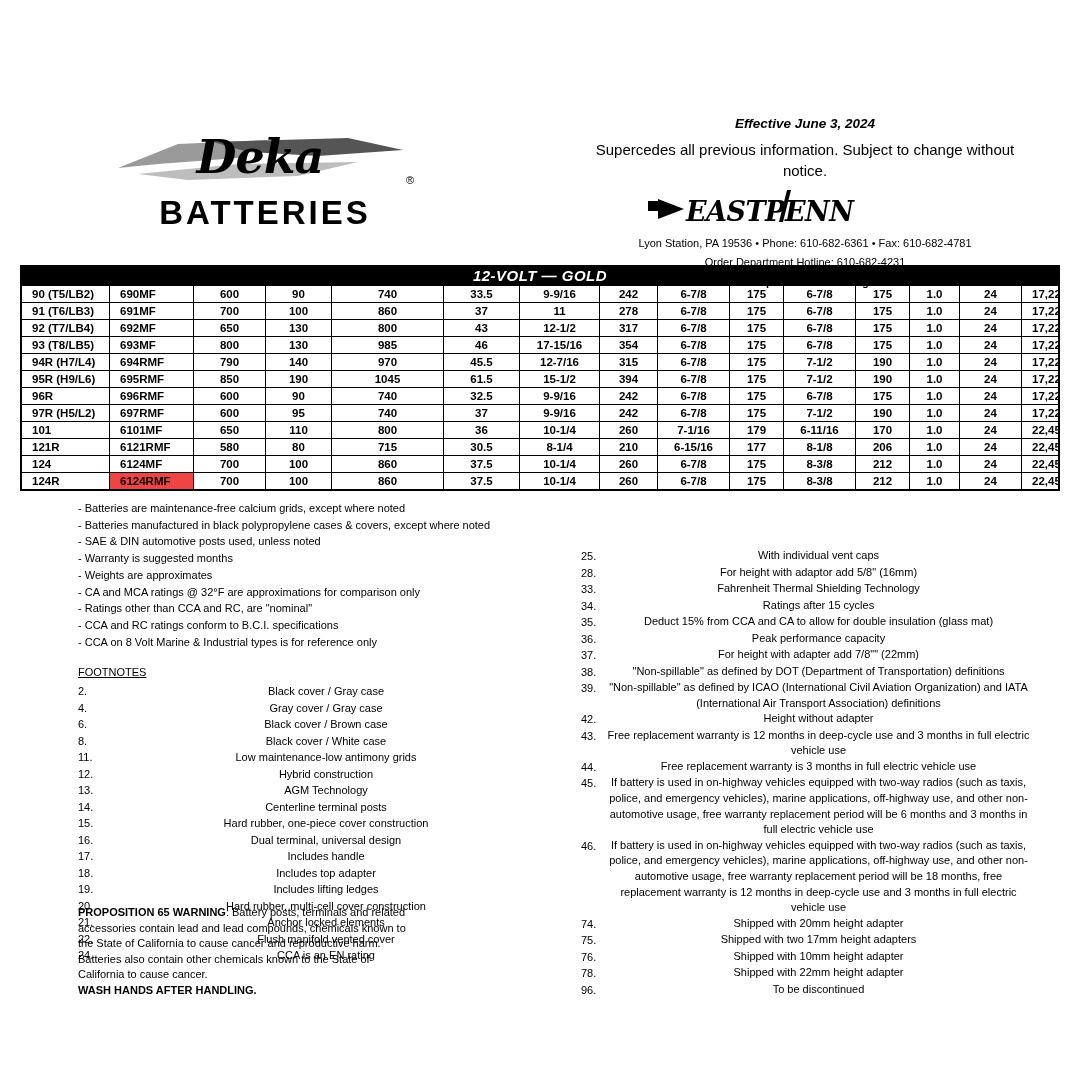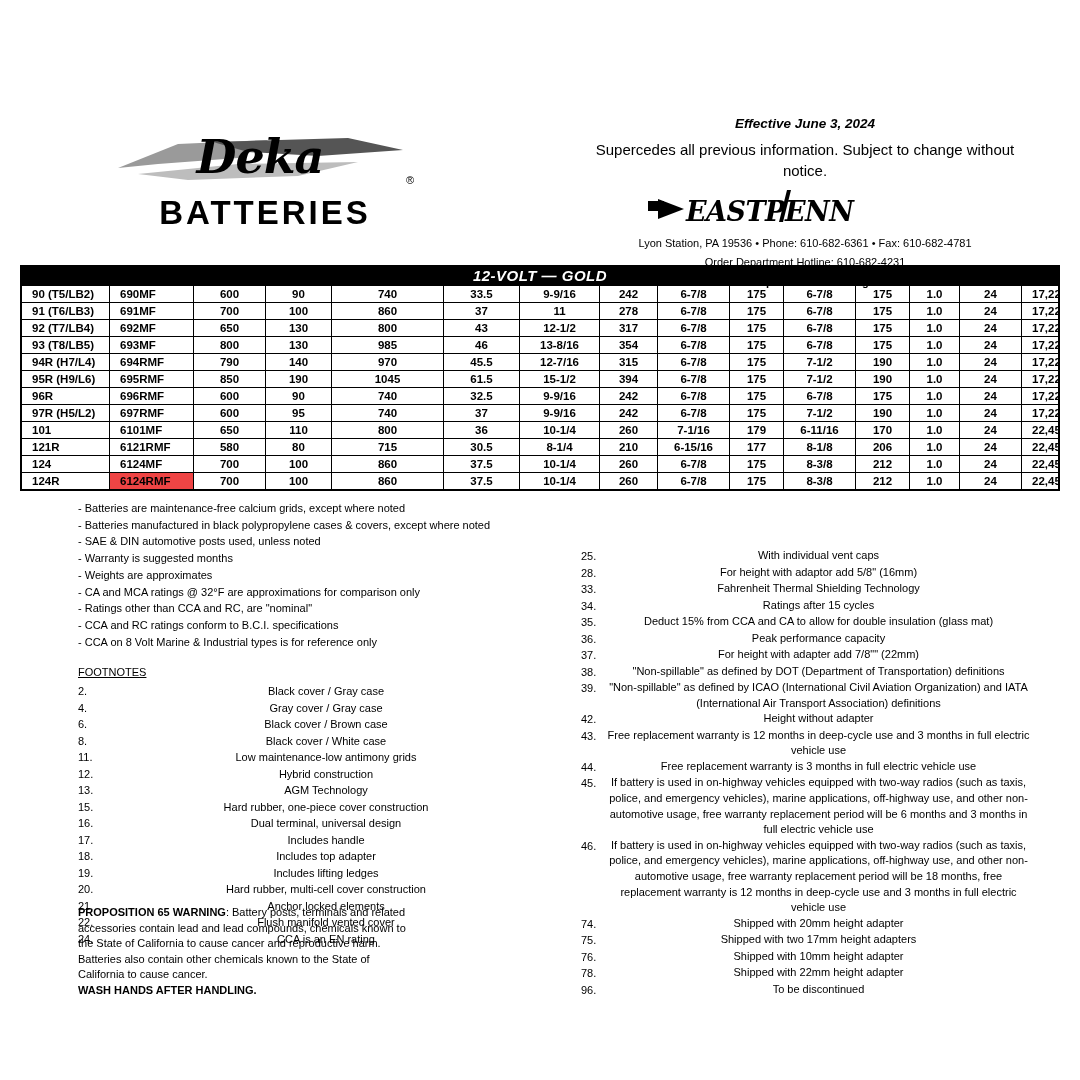--- a/index.html
+++ b/index.html
@@ -310,21 +310,21 @@
           <td>24</td>
           <td class="l">17,22,45</td>
         </tr>
         <tr>
           <td class="l">93    (T8/LB5)</td>
           <td class="l">693MF</td>
           <td>800</td>
           <td>130</td>
           <td>985</td>
           <td>46</td>
-          <td>13-8/16</td>
+          <td>17-15/16</td>
           <td>354</td>
           <td>6-7/8</td>
           <td>175</td>
           <td>6-7/8</td>
           <td>175</td>
           <td>1.0</td>
           <td>24</td>
           <td class="l">17,22,45</td>
         </tr>
         <tr>
@@ -503,20 +503,24 @@
       </div>
       <div class="fn-row">
         <div class="fn-num">12.</div>
         <div class="fn-txt">Hybrid construction</div>
       </div>
       <div class="fn-row">
         <div class="fn-num">13.</div>
         <div class="fn-txt">AGM Technology</div>
       </div>
       <div class="fn-row">
+        <div class="fn-num">14.</div>
+        <div class="fn-txt">Centerline terminal posts</div>
+      </div>
+      <div class="fn-row">
         <div class="fn-num">15.</div>
         <div class="fn-txt">Hard rubber, one-piece cover construction</div>
       </div>
       <div class="fn-row">
         <div class="fn-num">16.</div>
         <div class="fn-txt">Dual terminal, universal design</div>
       </div>
       <div class="fn-row">
         <div class="fn-num">17.</div>
         <div class="fn-txt">Includes handle</div>

